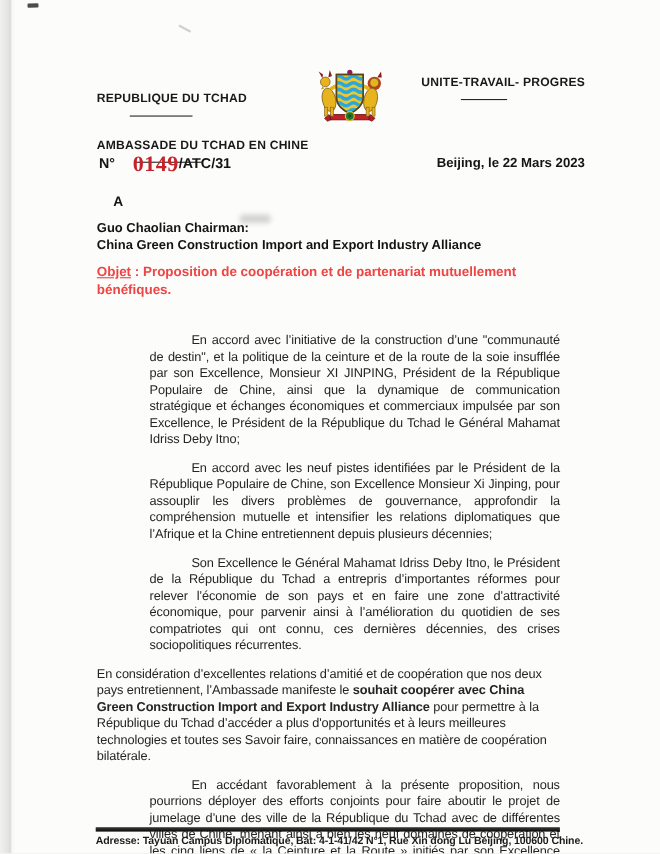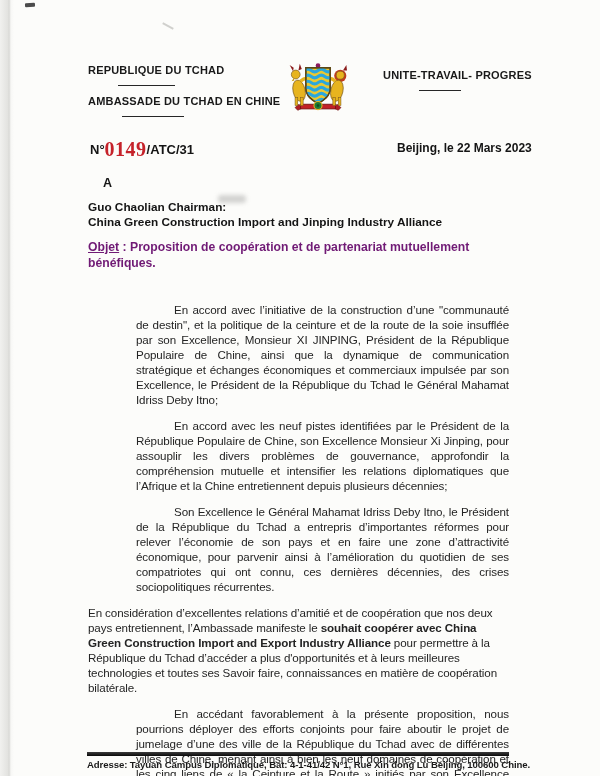--- a/index.html
+++ b/index.html
@@ -27,43 +27,43 @@
     position:absolute;left:162px;top:25px;width:12px;height:2px;
     background:#bdbdb9;transform:rotate(28deg);opacity:.7;
   }
   .smudge{
     position:absolute;left:218px;top:195px;width:28px;height:8px;
     background:#aaaaa8;filter:blur(2.2px);opacity:.5;border-radius:3px;
   }
 
   
   .org{position:absolute;left:88px;top:64px;font-weight:bold;font-size:11px;letter-spacing:.2px;color:#191919;}
-  .org .line{white-space:nowrap;}
+  .org .line{white-space:nowrap;margin-top:20px;}
   .rule{height:0;border-top:1.7px solid #262626;}
   .rule-1{width:57px;margin:9px 0 9px 30px;}
   .rule-2{width:62px;margin:9px 0 0 34px;}
   .emblem{position:absolute;left:284px;top:61px;width:68px;height:54px;}
   .motto{position:absolute;left:383px;top:69px;font-weight:bold;font-size:11px;letter-spacing:.2px;color:#191919;white-space:nowrap;}
   .rule-3{width:42px;margin:9px 0 0 36px;}
 
   
   .ref-row{position:absolute;left:90px;top:134px;width:433px;}
   .ref{position:absolute;left:0;top:4px;font-weight:bold;font-size:13px;color:#141414;white-space:nowrap;}
   .ref .refnum{
     font-family:"Liberation Serif","DejaVu Serif",serif;
     font-weight:bold;font-size:20px;color:var(--accent,#c5222a);
-    letter-spacing:.5px;vertical-align:-2px;
+    letter-spacing:.5px;vertical-align:-2px;margin-left:16px;
   }
   .date{position:absolute;left:283px;top:7px;font-weight:bold;font-size:12px;color:#141414;white-space:nowrap;margin-left:24px;}
 
   .salutation{position:absolute;left:103px;top:176px;font-weight:bold;font-size:12.5px;color:#141414;}
 
   .recipient{position:absolute;left:88px;top:200px;font-weight:bold;font-size:11.8px;line-height:14.5px;color:#141414;white-space:nowrap;}
 
-  .subject{position:absolute;left:88px;top:239px;width:418px;font-weight:bold;font-size:12.2px;line-height:16px;color:#701a75;}
+  .subject{position:absolute;left:88px;top:239px;width:418px;font-weight:bold;font-size:12.2px;line-height:16px;color:#ef4444;}
   .subject-label{text-decoration:underline;}
 
   
   .body-text{
     position:absolute;left:88px;top:302px;width:421px;
     font-size:11.6px;line-height:15px;color:#242424;letter-spacing:-.1px;
   }
   .body-text p{margin:0 0 11px;}
   .body-text p.justify{text-align:justify;margin-left:48px;}
   .body-text p.indent{text-indent:38px;}
@@ -150,21 +150,21 @@
 
   <div class="ref-row">
     <div class="ref"><span>N°</span><span class="refnum">0149</span><span>/ATC/31</span></div>
     <div class="date">Beijing, le 22 Mars 2023</div>
   </div>
 
   <div class="salutation">A</div>
 
   <div class="recipient">
     <div>Guo Chaolian Chairman:</div>
-    <div>China Green Construction Import and Jinping Industry Alliance</div>
+    <div>China Green Construction Import and Export Industry Alliance</div>
   </div>
   <div class="smudge"></div>
 
   <div class="subject"><span class="subject-label">Objet</span><span> : </span><span>Proposition de coopération et de partenariat mutuellement bénéfiques.</span></div>
 
   <div class="body-text" id="letter-body">
       <p class="indent justify"><span>En accord avec l’initiative de la construction d’une "communauté de destin", et la politique de la ceinture et de la route de la soie insufflée par son Excellence, Monsieur XI JINPING, Président de la République Populaire de Chine, ainsi que la dynamique de communication stratégique et échanges économiques et commerciaux impulsée par son Excellence, le Président de la République du Tchad le Général Mahamat Idriss Deby Itno;</span></p>
       <p class="indent justify"><span>En accord avec les neuf pistes identifiées par le Président de la République Populaire de Chine, son Excellence Monsieur Xi Jinping, pour assouplir les divers problèmes de gouvernance, approfondir la compréhension mutuelle et intensifier les relations diplomatiques que l’Afrique et la Chine entretiennent depuis plusieurs décennies;</span></p>
       <p class="indent justify"><span>Son Excellence le Général Mahamat Idriss Deby Itno, le Président de la République du Tchad a entrepris d’importantes réformes pour relever l’économie de son pays et en faire une zone d’attractivité économique, pour parvenir ainsi à l’amélioration du quotidien de ses compatriotes qui ont connu, ces dernières décennies, des crises sociopolitiques récurrentes.</span></p>
       <p class=""><span>En considération d’excellentes relations d’amitié et de coopération que nos deux pays entretiennent, l’Ambassade manifeste le </span><span class="b">souhait coopérer avec  China Green Construction Import and Export Industry Alliance</span><span> pour permettre à la République du Tchad d’accéder a plus d'opportunités et à leurs meilleures technologies et toutes ses Savoir faire, connaissances en matière de coopération bilatérale.</span></p>

